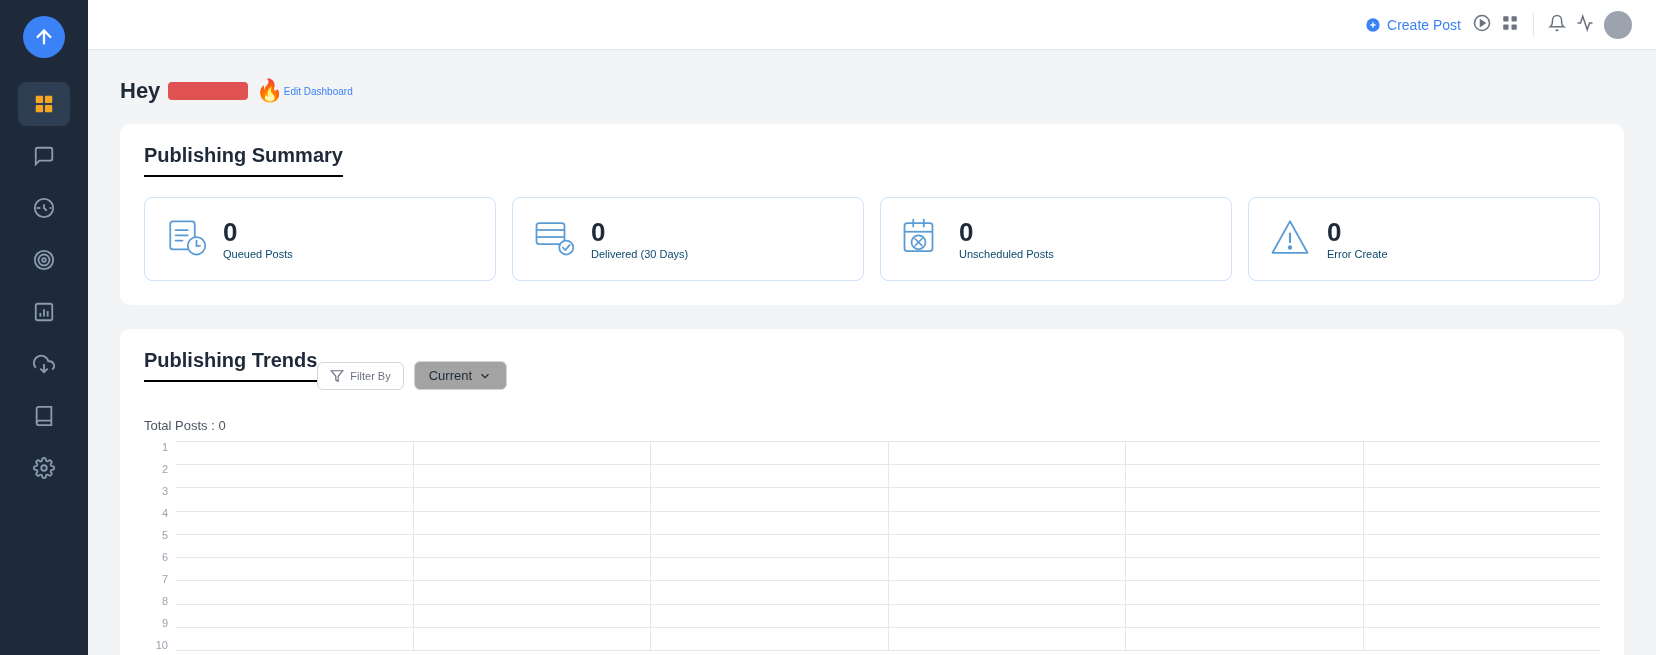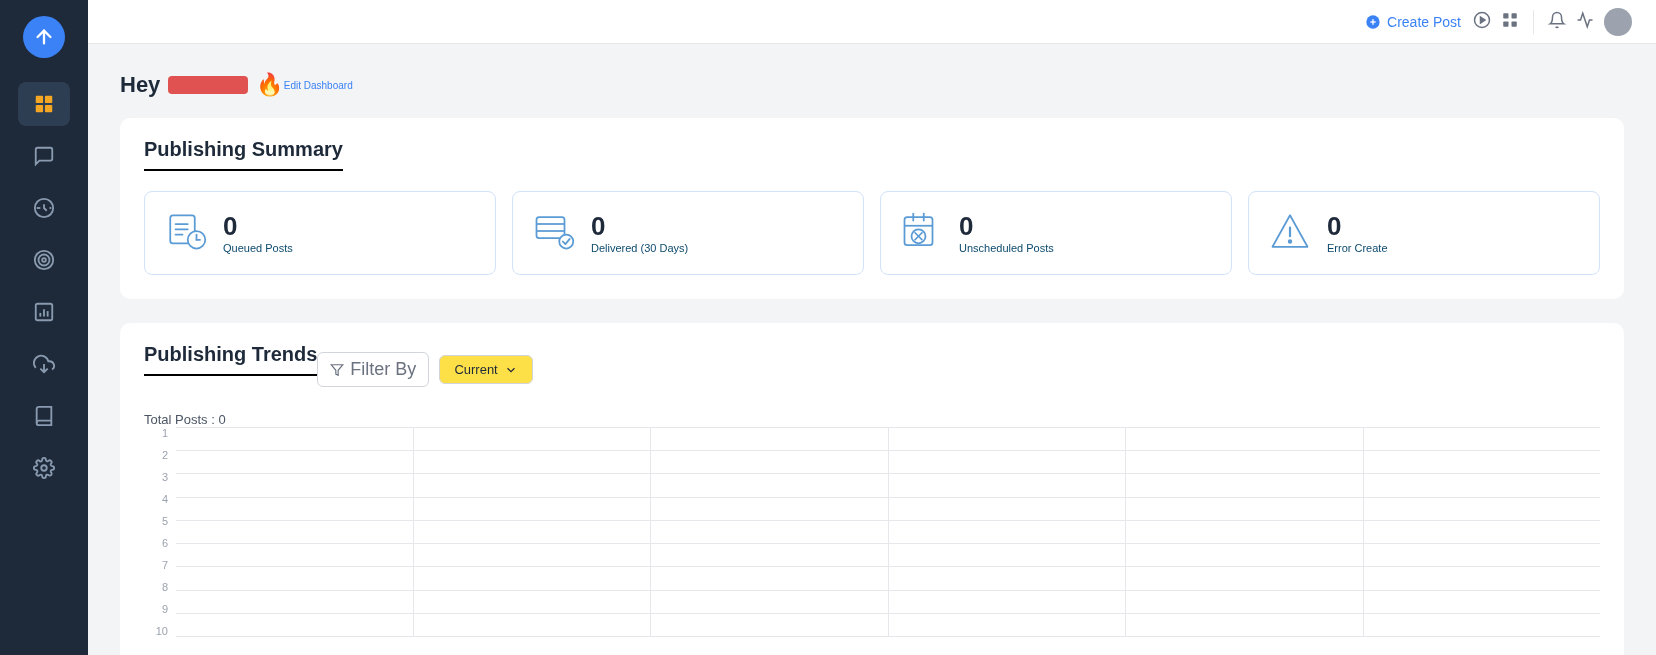--- a/index.html
+++ b/index.html
@@ -36,21 +36,21 @@
 
     
     .main-area {
       flex: 1;
       display: flex;
       flex-direction: column;
       overflow: hidden;
     }
     .topbar {
       background: #fff;
-      height: 44px;
+      height: 50px;
       display: flex;
       align-items: center;
       justify-content: flex-end;
       padding: 0 24px;
       gap: 12px;
       border-bottom: 1px solid #e5e7eb;
       flex-shrink: 0;
     }
     .create-post-btn {
       display: flex; align-items: center; gap: 6px;
@@ -166,41 +166,42 @@
       margin-bottom: 16px;
     }
     .trends-controls {
       display: flex;
       align-items: center;
       gap: 10px;
     }
     .filter-by-btn {
       display: flex; align-items: center; gap: 6px;
       color: #6b7280;
-      font-size: 18px;
+      font-size: 11px;
       border: 1px solid #d1d5db;
       border-radius: 6px;
       padding: 6px 12px;
       background: #fff;
       cursor: pointer;
     }
     .current-dropdown {
       display: flex; align-items: center; gap: 6px;
       color: #1e2a3a;
       font-size: 13px;
       border: 1px solid #d1d5db;
       border-radius: 6px;
       padding: 6px 14px;
-      background: #fde047;
+      background: #a3a3a3;
       cursor: pointer;
     }
 
     .total-posts {
       font-size: 13px;
       color: #4b5563;
+      margin-bottom: 8px;
     }
 
     
     .chart-container {
       position: relative;
       width: 100%;
       height: 230px;
     }
     .chart-y-axis {
       position: absolute;

